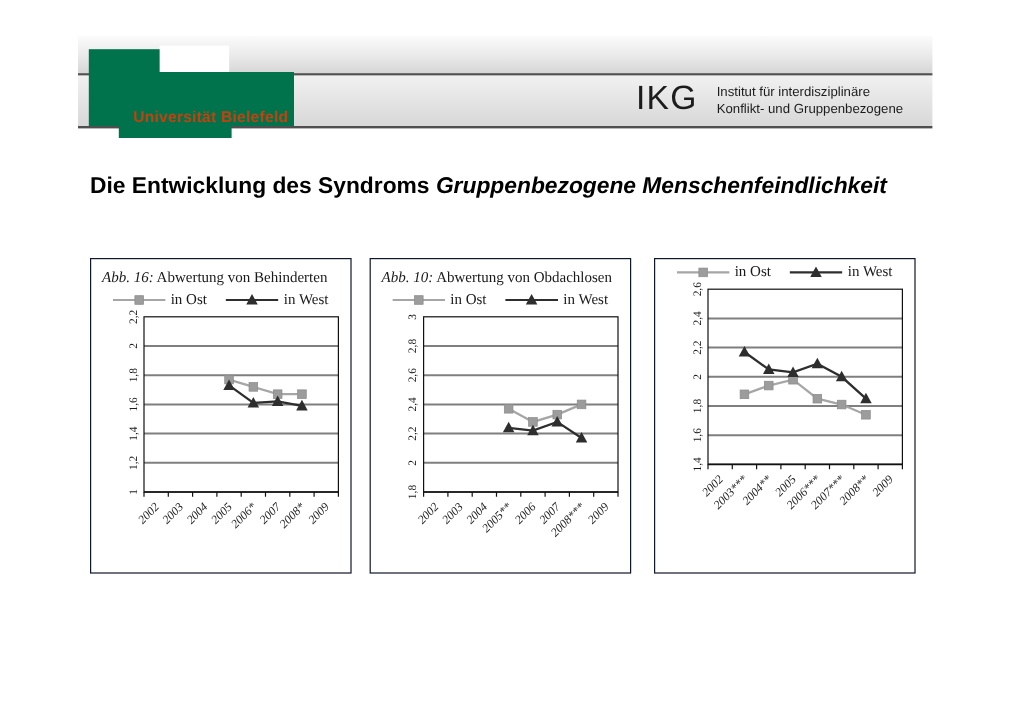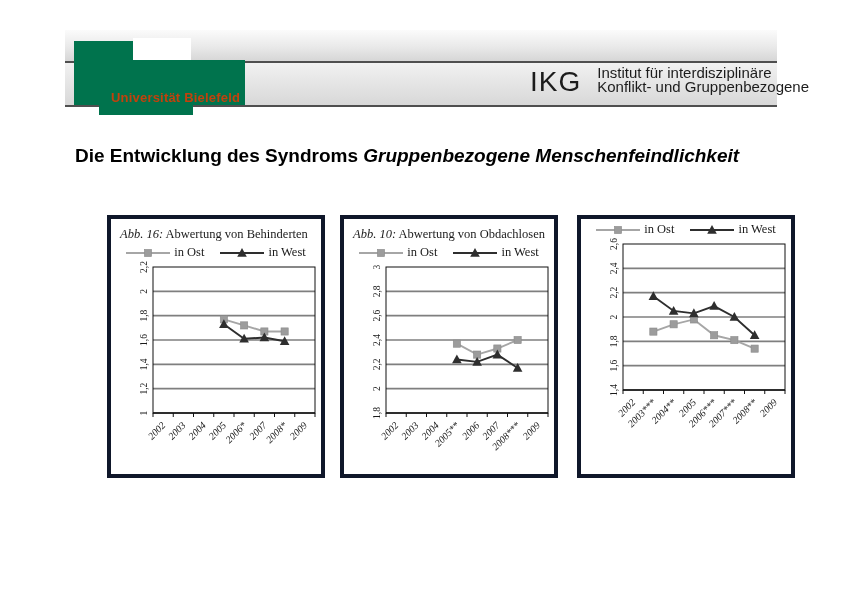--- a/index.html
+++ b/index.html
@@ -12,32 +12,32 @@
              border-bottom:2px solid #4f4f4f;}
   .header-band{position:absolute;left:65px;top:63px;width:712px;height:42px;
                background:linear-gradient(180deg,#f1f1f1 0%,#e2e2e2 60%,#d8d8d8 100%);
                border-bottom:2px solid #4f4f4f;}
   .logo-notch{position:absolute;left:133px;top:38px;width:58px;height:23px;background:#ffffff;}
   .logo-a{position:absolute;left:74px;top:41px;width:59px;height:19px;}
   .logo-b{position:absolute;left:74px;top:60px;width:171px;height:45px;}
   .logo-c{position:absolute;left:99px;top:105px;width:94px;height:10px;}
   .logo-text{position:absolute;left:111px;top:90px;width:130px;color:#c2410c;
              font-size:13px;font-weight:bold;letter-spacing:.2px;}
-  .ikg-wrap{position:absolute;left:530px;top:66px;display:flex;align-items:flex-start;gap:16px;}
+  .ikg-wrap{position:absolute;left:530px;top:66px;display:flex;align-items:flex-end;gap:16px;}
   .ikg-abbr{font-size:28px;color:#1c1c1c;letter-spacing:1px;}
-  .ikg-name{font-size:15px;line-height:14px;color:#1c1c1c;}
+  .ikg-name{font-size:11px;line-height:14px;color:#1c1c1c;}
 
   
   .slide-title{position:absolute;left:75px;top:145px;font-size:19px;font-weight:bold;color:#000;}
   .slide-title .it{font-style:italic;}
 
   
   .panel{position:absolute;top:215px;width:218px;height:263px;background:#fff;
-         border:4px solid #0f172a;box-sizing:border-box;
-         font-family:"Liberation Serif","DejaVu Serif",serif;color:#1a1a1a;margin-left:32px;}
+         border:1px solid #0f172a;box-sizing:border-box;
+         font-family:"Liberation Serif","DejaVu Serif",serif;color:#1a1a1a;}
   .panel-title{margin:8px 0 0 9px;font-size:12.5px;white-space:nowrap;}
   .fig-label{font-style:italic;}
   .legend{display:flex;justify-content:center;align-items:center;gap:16px;margin-top:3px;
           font-size:12.5px;}
   .legend-item{display:flex;align-items:center;gap:4px;justify-content:flex-end;}
   svg.plot{display:block;margin:1px auto 0 auto;}
 </style>
 </head>
 <body>
 

